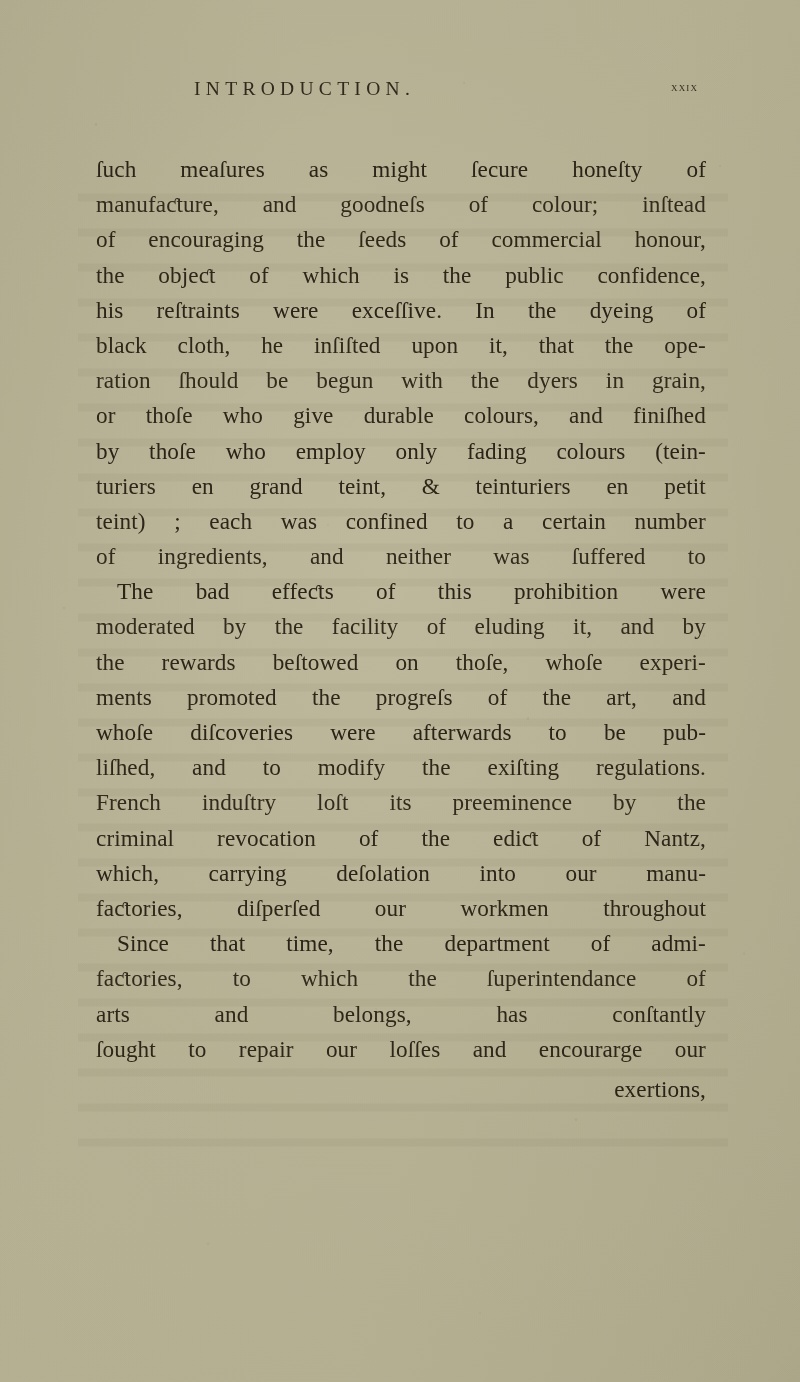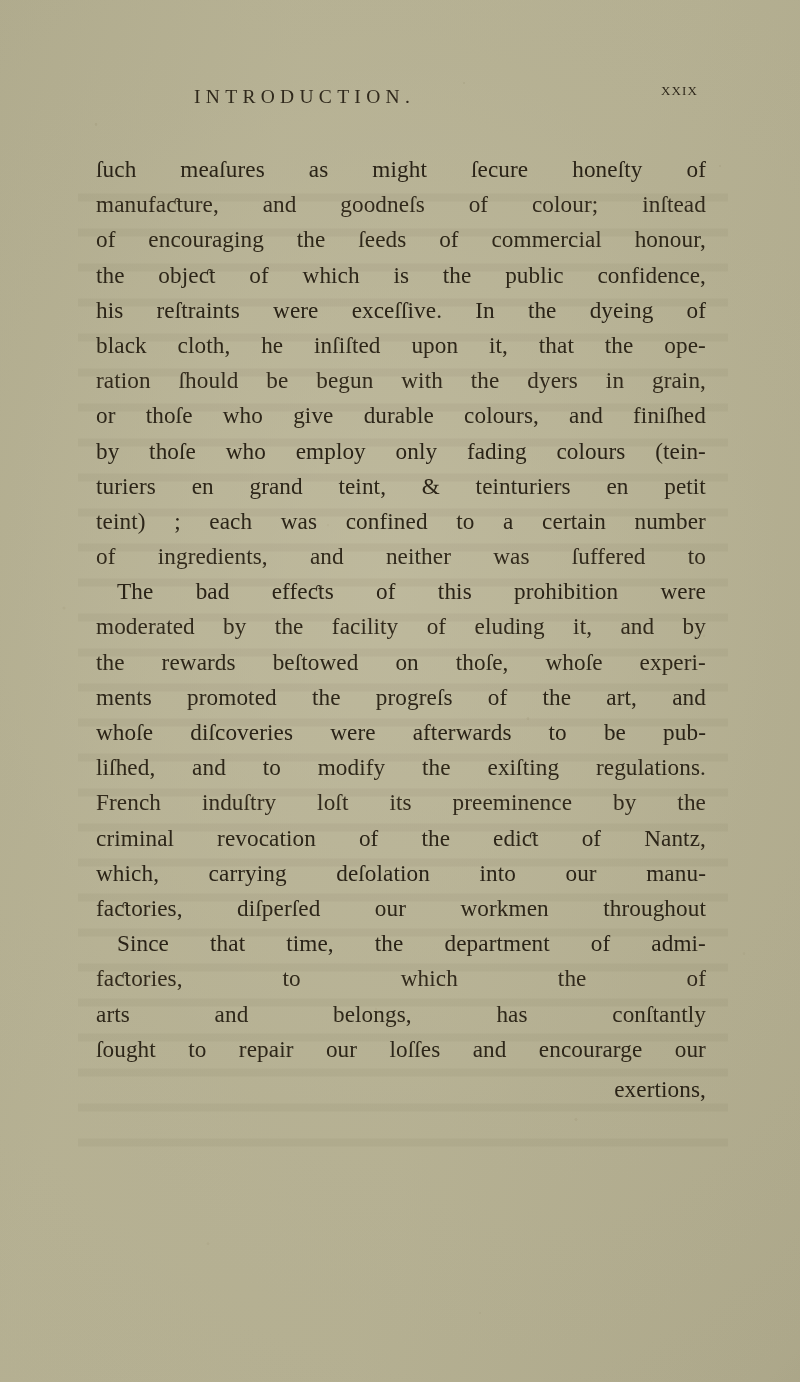--- a/index.html
+++ b/index.html
@@ -81,33 +81,33 @@
   .runhead {
     position: absolute;
     top: 78px;
     left: 96px;
     right: 96px;
     height: 34px;
   }
   .runhead-title {
     position: absolute;
     left: 98px;
-    top: 8px;
+    top: 0;
     font-size: 19.5px;
     letter-spacing: 5.3px;
     font-variant: small-caps;
     text-transform: uppercase;
     color: #30291c;
     white-space: nowrap;
   }
   .runhead-folio {
     position: absolute;
     right: 6px;
     top: 1px;
-    font-size: 18px;
+    font-size: 13px;
     letter-spacing: 1.1px;
     text-transform: lowercase;
     font-variant: small-caps;
     color: #30291c;
     white-space: nowrap;
   }
 
   
   .textblock {
     position: absolute;
@@ -378,20 +378,21 @@
           <span>the</span>
           <span>department</span>
           <span>of</span>
           <span>admi-</span>
         </div>
         <div class="line j">
           <span>faƈtories,</span>
           <span>to</span>
           <span>which</span>
           <span>the</span>
+          <span>ſuperintendance</span>
           <span>of</span>
         </div>
         <div class="line j">
           <span>arts</span>
           <span>and</span>
           <span>belongs,</span>
           <span>has</span>
           <span>conſtantly</span>
         </div>
         <div class="line j">

